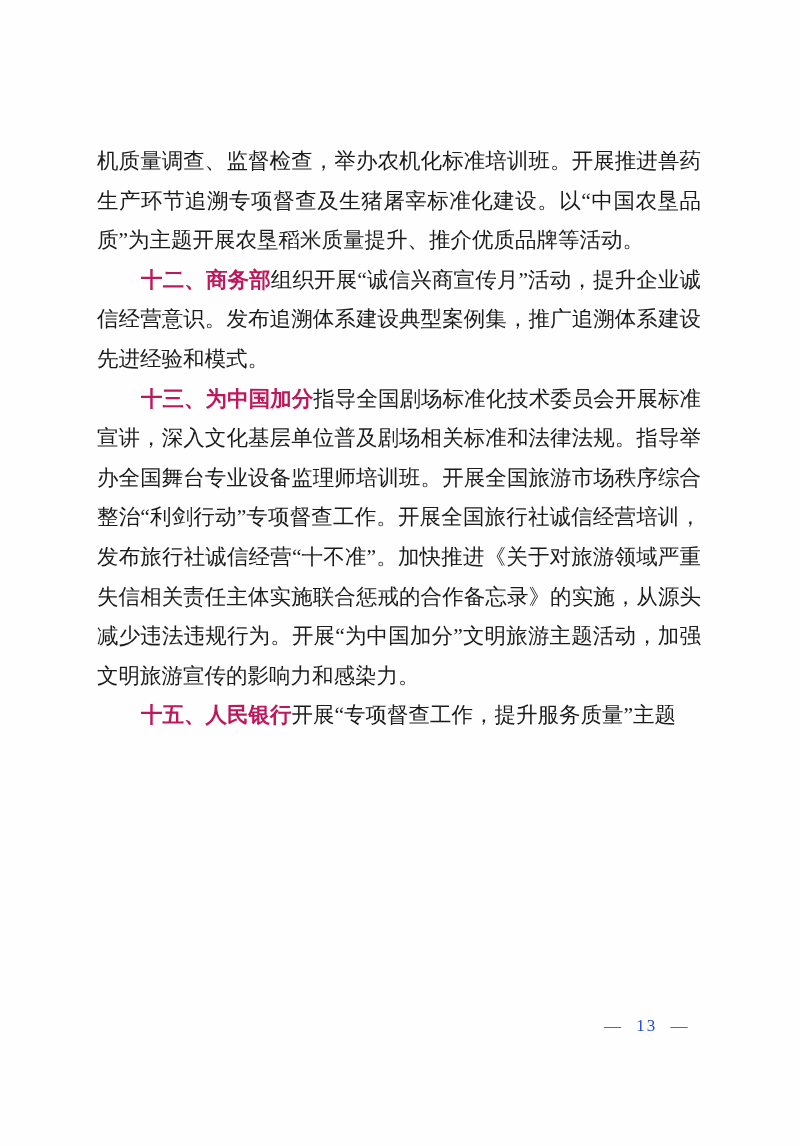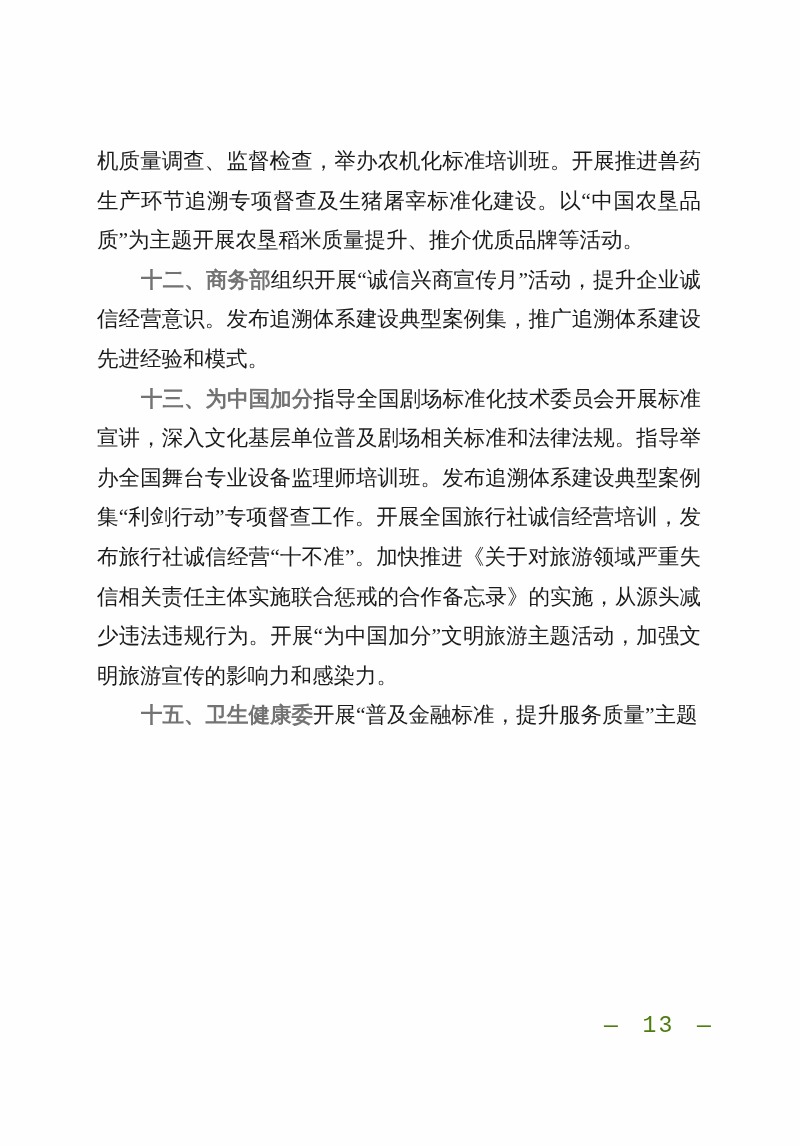--- a/index.html
+++ b/index.html
@@ -28,39 +28,38 @@
     line-height: 39.6px;
     text-align: justify;
     text-justify: inter-ideograph;
   }
   .para.indent {
     text-indent: 44px;
   }
   .lead {
     font-weight: 700;
     font-family: "Liberation Sans", "DejaVu Sans", sans-serif;
-    color: #737373;
+    color: #be185d;
   }
   .pagenum {
     position: absolute;
     left: 604px;
     top: 1012px;
-    font-size: 23px;
+    font-size: 17px;
     line-height: 28px;
     letter-spacing: 2px;
     word-spacing: 7px;
-    color: #4d7c0f;
+    color: #1d4ed8;
     white-space: nowrap;
-    font-family: Liberation Mono, monospace;
   }
 </style>
 </head>
 <body>
 
 <div class="page">
   <main class="textblock" id="textblock">
       <p class="para"><span>机质量调查、监督检查，举办农机化标准培训班。开展推进兽药生产环节追溯专项督查及生猪屠宰标准化建设。以“中国农垦品质”为主题开展农垦稻米质量提升、推介优质品牌等活动。</span></p>
       <p class="para indent"><span class="lead">十二、商务部</span><span>组织开展“诚信兴商宣传月”活动，提升企业诚信经营意识。发布追溯体系建设典型案例集，推广追溯体系建设先进经验和模式。</span></p>
-      <p class="para indent"><span class="lead">十三、为中国加分</span><span>指导全国剧场标准化技术委员会开展标准宣讲，深入文化基层单位普及剧场相关标准和法律法规。指导举办全国舞台专业设备监理师培训班。发布追溯体系建设典型案例集“利剑行动”专项督查工作。开展全国旅行社诚信经营培训，发布旅行社诚信经营“十不准”。加快推进《关于对旅游领域严重失信相关责任主体实施联合惩戒的合作备忘录》的实施，从源头减少违法违规行为。开展“为中国加分”文明旅游主题活动，加强文明旅游宣传的影响力和感染力。</span></p>
-      <p class="para indent"><span class="lead">十五、卫生健康委</span><span>开展“普及金融标准，提升服务质量”主题</span></p>
+      <p class="para indent"><span class="lead">十三、为中国加分</span><span>指导全国剧场标准化技术委员会开展标准宣讲，深入文化基层单位普及剧场相关标准和法律法规。指导举办全国舞台专业设备监理师培训班。开展全国旅游市场秩序综合整治“利剑行动”专项督查工作。开展全国旅行社诚信经营培训，发布旅行社诚信经营“十不准”。加快推进《关于对旅游领域严重失信相关责任主体实施联合惩戒的合作备忘录》的实施，从源头减少违法违规行为。开展“为中国加分”文明旅游主题活动，加强文明旅游宣传的影响力和感染力。</span></p>
+      <p class="para indent"><span class="lead">十五、人民银行</span><span>开展“专项督查工作，提升服务质量”主题</span></p>
     </main>
   <div class="pagenum">— 13 —</div>
 </div>
 
 </body></html>

